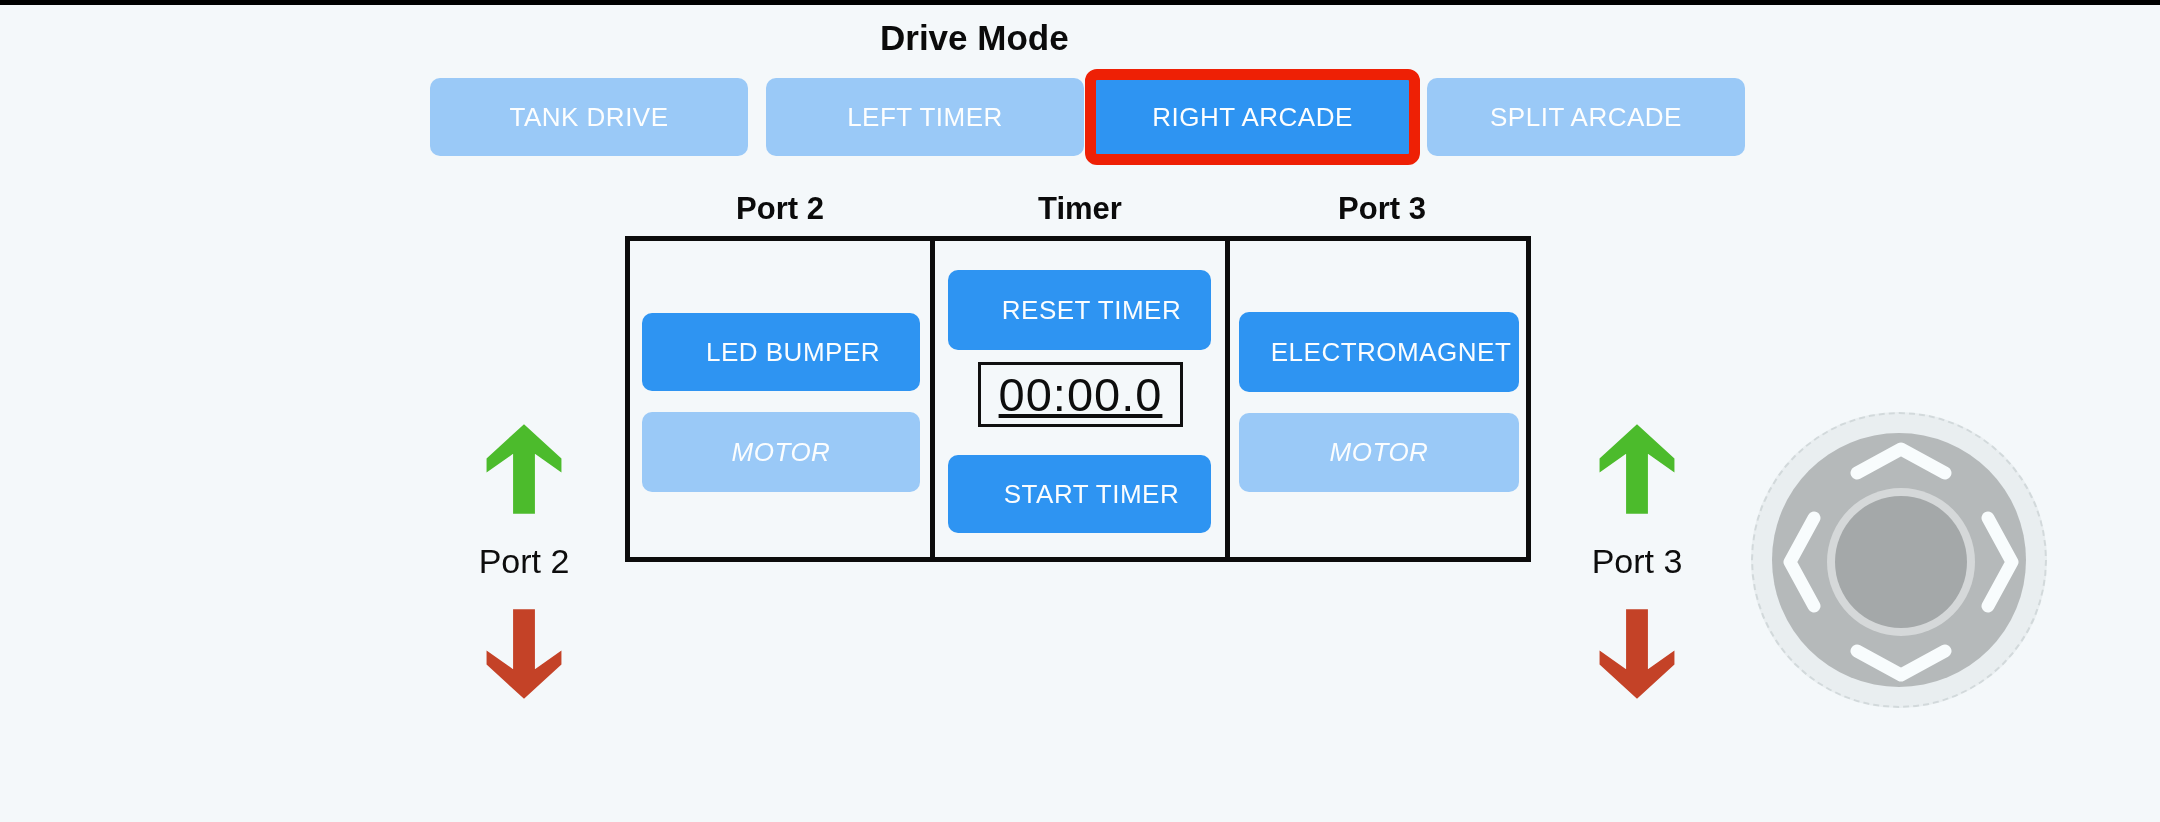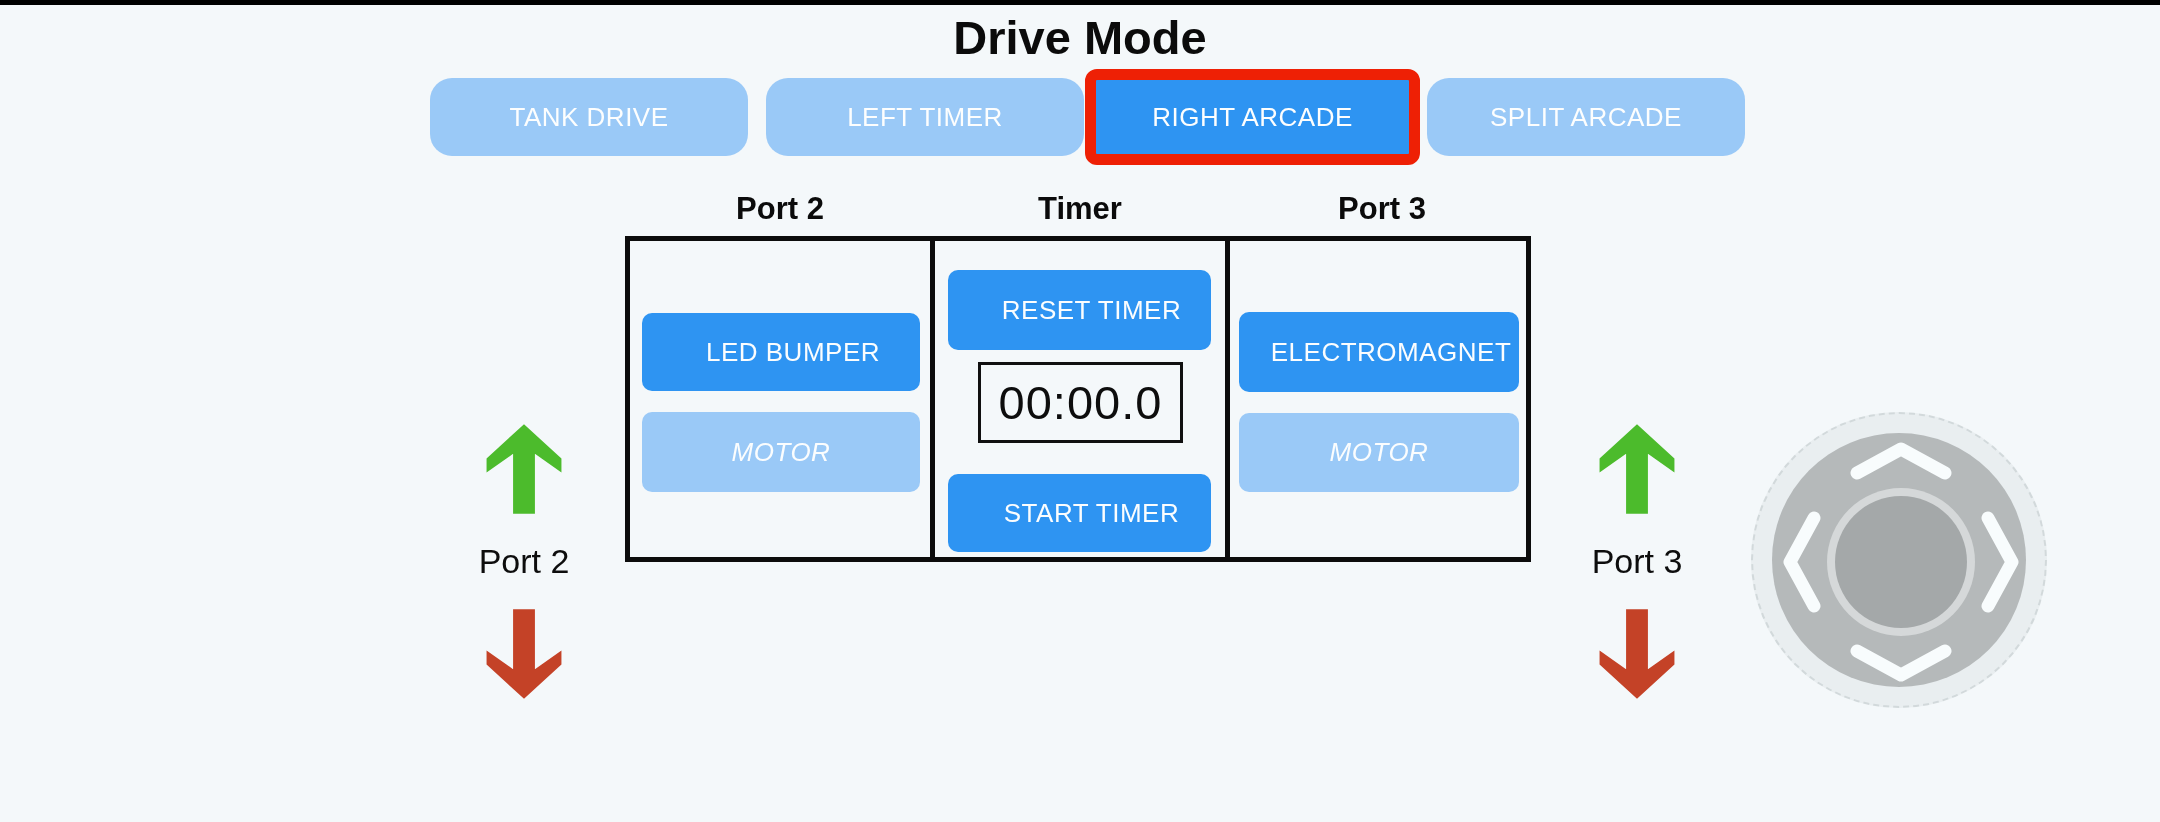--- a/index.html
+++ b/index.html
@@ -7,29 +7,29 @@
   body {
     background: var(--background, #f4f8fa);
     font-family: "Liberation Sans", "DejaVu Sans", sans-serif;
   }
   #screen { position: relative; width: 2160px; height: 822px; }
 
   .topbar { position: absolute; left: 0; top: 0; width: 2160px; height: 5px; background: #000; }
 
   .page-title {
     position: absolute; left: 880px; top: 16px; width: 400px; height: 44px;
-    text-align: center; font-size: 47px; font-weight: bold; color: #0b0b0b;
+    text-align: left; font-size: 35px; font-weight: bold; color: #0b0b0b;
     line-height: 44px;
   }
 
   button { border: none; background: none; font: inherit; cursor: pointer; }
 
   .btn-mode {
     position: absolute; top: 78px; width: 318px; height: 78px;
-    border-radius: 22px; background: var(--light-blue, #9ac9f7);
+    border-radius: 10px; background: var(--light-blue, #9ac9f7);
     color: #fdfefe; font-size: 26px; letter-spacing: 0.5px;
     display: flex; align-items: center; justify-content: center;
     font-family: "Liberation Sans", sans-serif;
   }
   .btn-mode.selected {
     top: 69px; width: 335px; height: 96px;
     background: var(--active-blue, #2e94f2);
     border: 11px solid var(--selected-red, #ee2005);
     border-radius: 12px;
   }
@@ -49,24 +49,24 @@
   }
 
   .panel-btn {
     position: absolute; border-radius: 10px; color: #fbfdfe; font-size: 26px;
     letter-spacing: 0.5px; display: flex; align-items: center; justify-content: center;
   }
   .panel-btn.active   { background: var(--active-blue, #2e94f2); padding-left: 24px; }
   .panel-btn.inactive { background: var(--light-blue, #9ac9f7); font-style: italic; }
 
   .timer-display {
-    position: absolute; left: 978px; top: 362px; width: 205px; height: 81px;
+    position: absolute; left: 978px; top: 362px; width: 205px; height: 65px;
     border: 3px solid #101010; background: var(--background, #f4f8fa);
     display: flex; align-items: center; justify-content: center;
-    font-size: 47px; color: #0d0d0d; letter-spacing: 1px;
+    font-size: 47px; color: #0d0d0d; letter-spacing: 1px; text-decoration: underline;
   }
 
   .dir-arrow { position: absolute; width: 78px; height: 90px; }
   .dir-arrow.up   { color: var(--green-arrow, #4cbb2c); }
   .dir-arrow.down { color: var(--red-arrow, #c44227); transform: scaleY(-1); }
 
   .port-label {
     position: absolute; top: 540px; width: 200px; height: 42px; line-height: 42px;
     text-align: center; font-size: 34px; color: #0d0d0d;
   }
@@ -121,21 +121,21 @@
 
   <div class="panel"></div>
   <div class="panel-divider" style="left:930px"></div>
   <div class="panel-divider" style="left:1225px"></div>
 
   <button class="panel-btn active" style="left:642px;top:313px;width:278px;height:78px">LED BUMPER</button>
   <button class="panel-btn inactive" style="left:642px;top:412px;width:278px;height:80px">MOTOR</button>
 
   <button class="panel-btn active" style="left:948px;top:270px;width:263px;height:80px">RESET TIMER</button>
   <div class="timer-display">00:00.0</div>
-  <button class="panel-btn active" style="left:948px;top:474px;width:263px;height:78px">START TIMER</button>
+  <button class="panel-btn active" style="left:948px;top:455px;width:263px;height:78px">START TIMER</button>
 
   <button class="panel-btn active" style="left:1239px;top:312px;width:280px;height:80px">ELECTROMAGNET</button>
   <button class="panel-btn inactive" style="left:1239px;top:413px;width:280px;height:79px">MOTOR</button>
 
   <svg class="dir-arrow up" style="left:485px;top:424px" viewBox="0 0 100 115">
     <use href="#thick-arrow" fill="currentColor"></use>
   </svg>
   <div class="port-label" style="left:424px">Port 2</div>
   <svg class="dir-arrow down" style="left:485px;top:609px" viewBox="0 0 100 115">
     <use href="#thick-arrow" fill="currentColor"></use>

